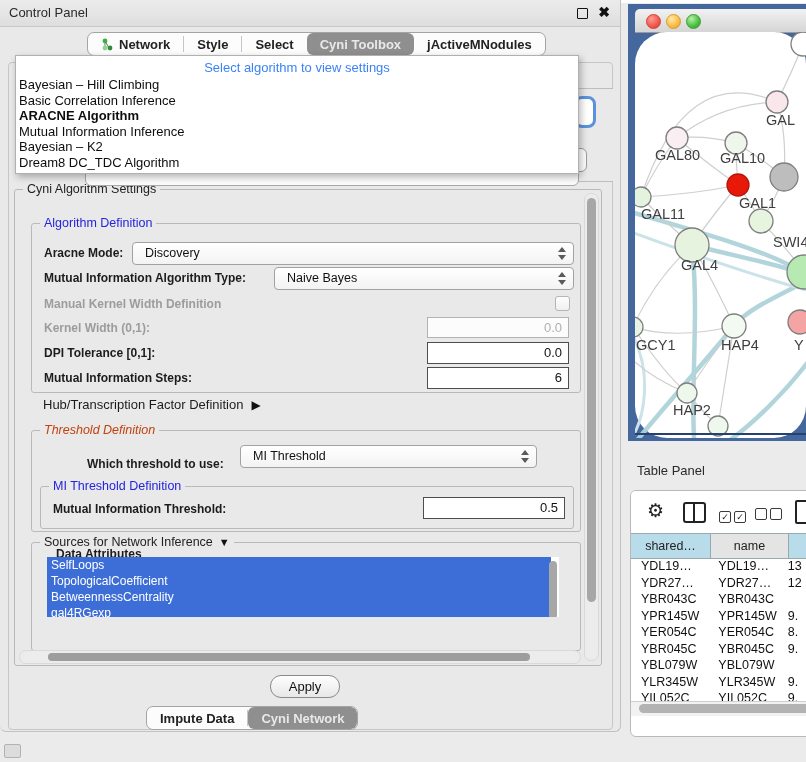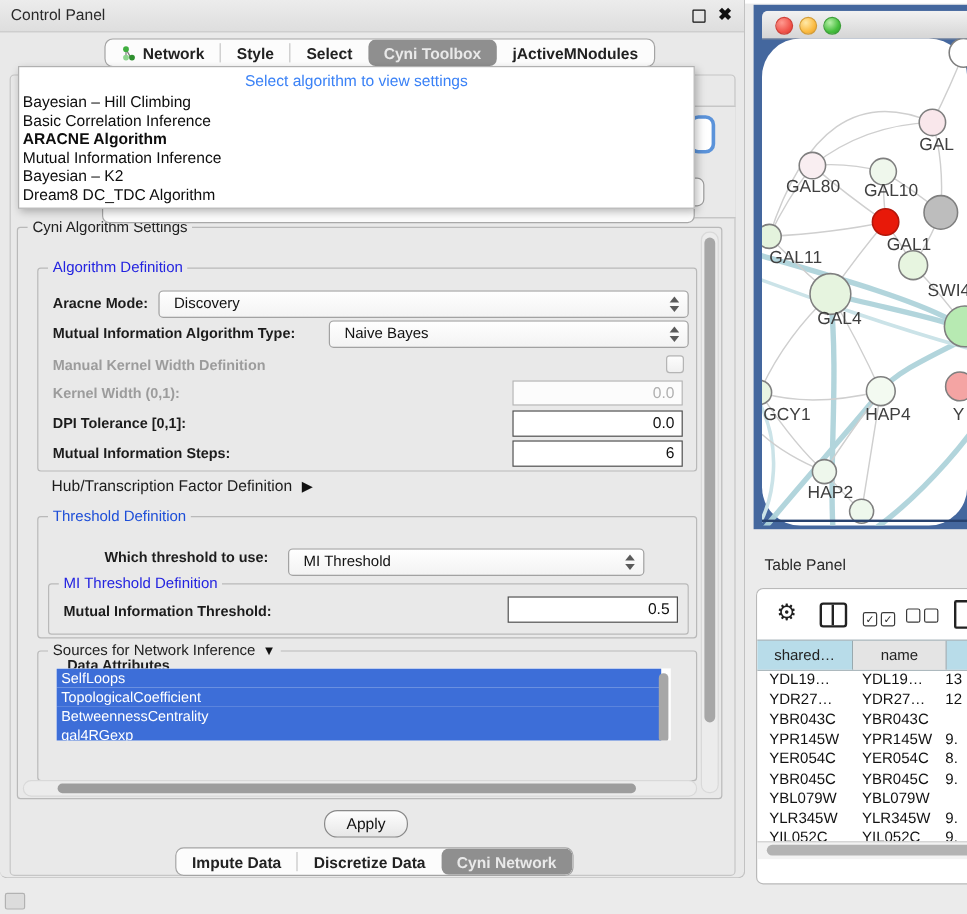--- a/index.html
+++ b/index.html
@@ -36,21 +36,21 @@
   
   .popup{left:15px;top:55px;width:562px;height:117px;background:#fff;border:1px solid #b0b0b0;
     box-shadow:2px 3px 7px rgba(0,0,0,.28);z-index:5;}
   .dd-head{width:100%;text-align:center;color:#3b82f6;font-size:13px;padding-top:4px;height:17px;}
   .dd-item{font-size:13px;line-height:15.6px;padding-left:3px;color:#0d0d0d;white-space:nowrap;}
   .dd-item.bold{font-weight:bold;}
   
   .group{position:absolute;border:1px solid #b9b9b9;border-radius:3px;}
   .gtitle{position:absolute;top:-8px;left:8px;background:#e9e9e9;padding:0 4px;font-size:12.5px;color:#222;white-space:nowrap;}
   .gtitle.blue{color:#2323e0;}
-  .gtitle.green{color:#1d4ed8;}
+  .gtitle.green{color:#c2410c;font-style:italic;}
   .lbl{position:absolute;font-size:12px;font-weight:bold;color:#1c1c1c;white-space:nowrap;}
   .lbl.dis{color:#9c9c9c;}
   .plain{font-weight:normal;font-size:13px;}
   
   .combo{position:absolute;background:linear-gradient(#ffffff,#f3f3f3);border:1px solid #a2a2a2;
     border-radius:4px;height:21px;font-size:12.5px;color:#111;}
   .combo .val{position:absolute;left:12px;top:3px;white-space:nowrap;}
   .combo .spin{position:absolute;right:7px;top:3px;width:8px;height:15px;}
   .combo .spin:before{content:"";position:absolute;left:0;top:1px;border-left:4px solid transparent;
     border-right:4px solid transparent;border-bottom:5px solid #5a5a5a;}
@@ -205,21 +205,21 @@
     </div>
 
     <span class="lbl plain" style="left:28px;top:207px;">
       <span>Hub/Transcription Factor Definition</span><span class="tri-right">▶</span>
     </span>
 
     <div class="group" style="left:16px;top:240px;width:548px;height:100px;">
       <span class="gtitle green">Threshold Definition</span>
 
       <span class="lbl" style="left:55px;top:26px;">Which threshold to use:</span>
-      <div class="combo" style="left:208px;top:26px;width:295px;">
+      <div class="combo" style="left:208px;top:14px;width:295px;">
         <span class="val">MI Threshold</span>
         <span class="spin"></span>
       </div>
 
       <div class="group" style="left:8px;top:55px;width:532px;height:41px;">
         <span class="gtitle blue">MI Threshold Definition</span>
         <span class="lbl" style="left:12px;top:15px;">Mutual Information Threshold:</span>
         <div class="field" style="left:382px;top:10px;width:142px;height:22px;">0.5</div>
       </div>
     </div>
@@ -245,23 +245,20 @@
     </div>
   </div>
 
   <div class="btn" style="left:270px;top:675px;width:68px;height:21px;">Apply</div>
 
   <div class="abs seg bottom-tabs" id="bottom-tabs">
       <div class="tab">
         <span>Impute Data</span>
       </div>
       <div class="sep"></div>
-      <div class="tab">
-        <span>Discretize Data</span>
-      </div>
       <div class="tab sel">
         <span>Cyni Network</span>
       </div>
     </div>
 </div>
 
 <div class="abs corner-icon"></div>
 
 <div class="abs net-win">
   <div class="net-title">

